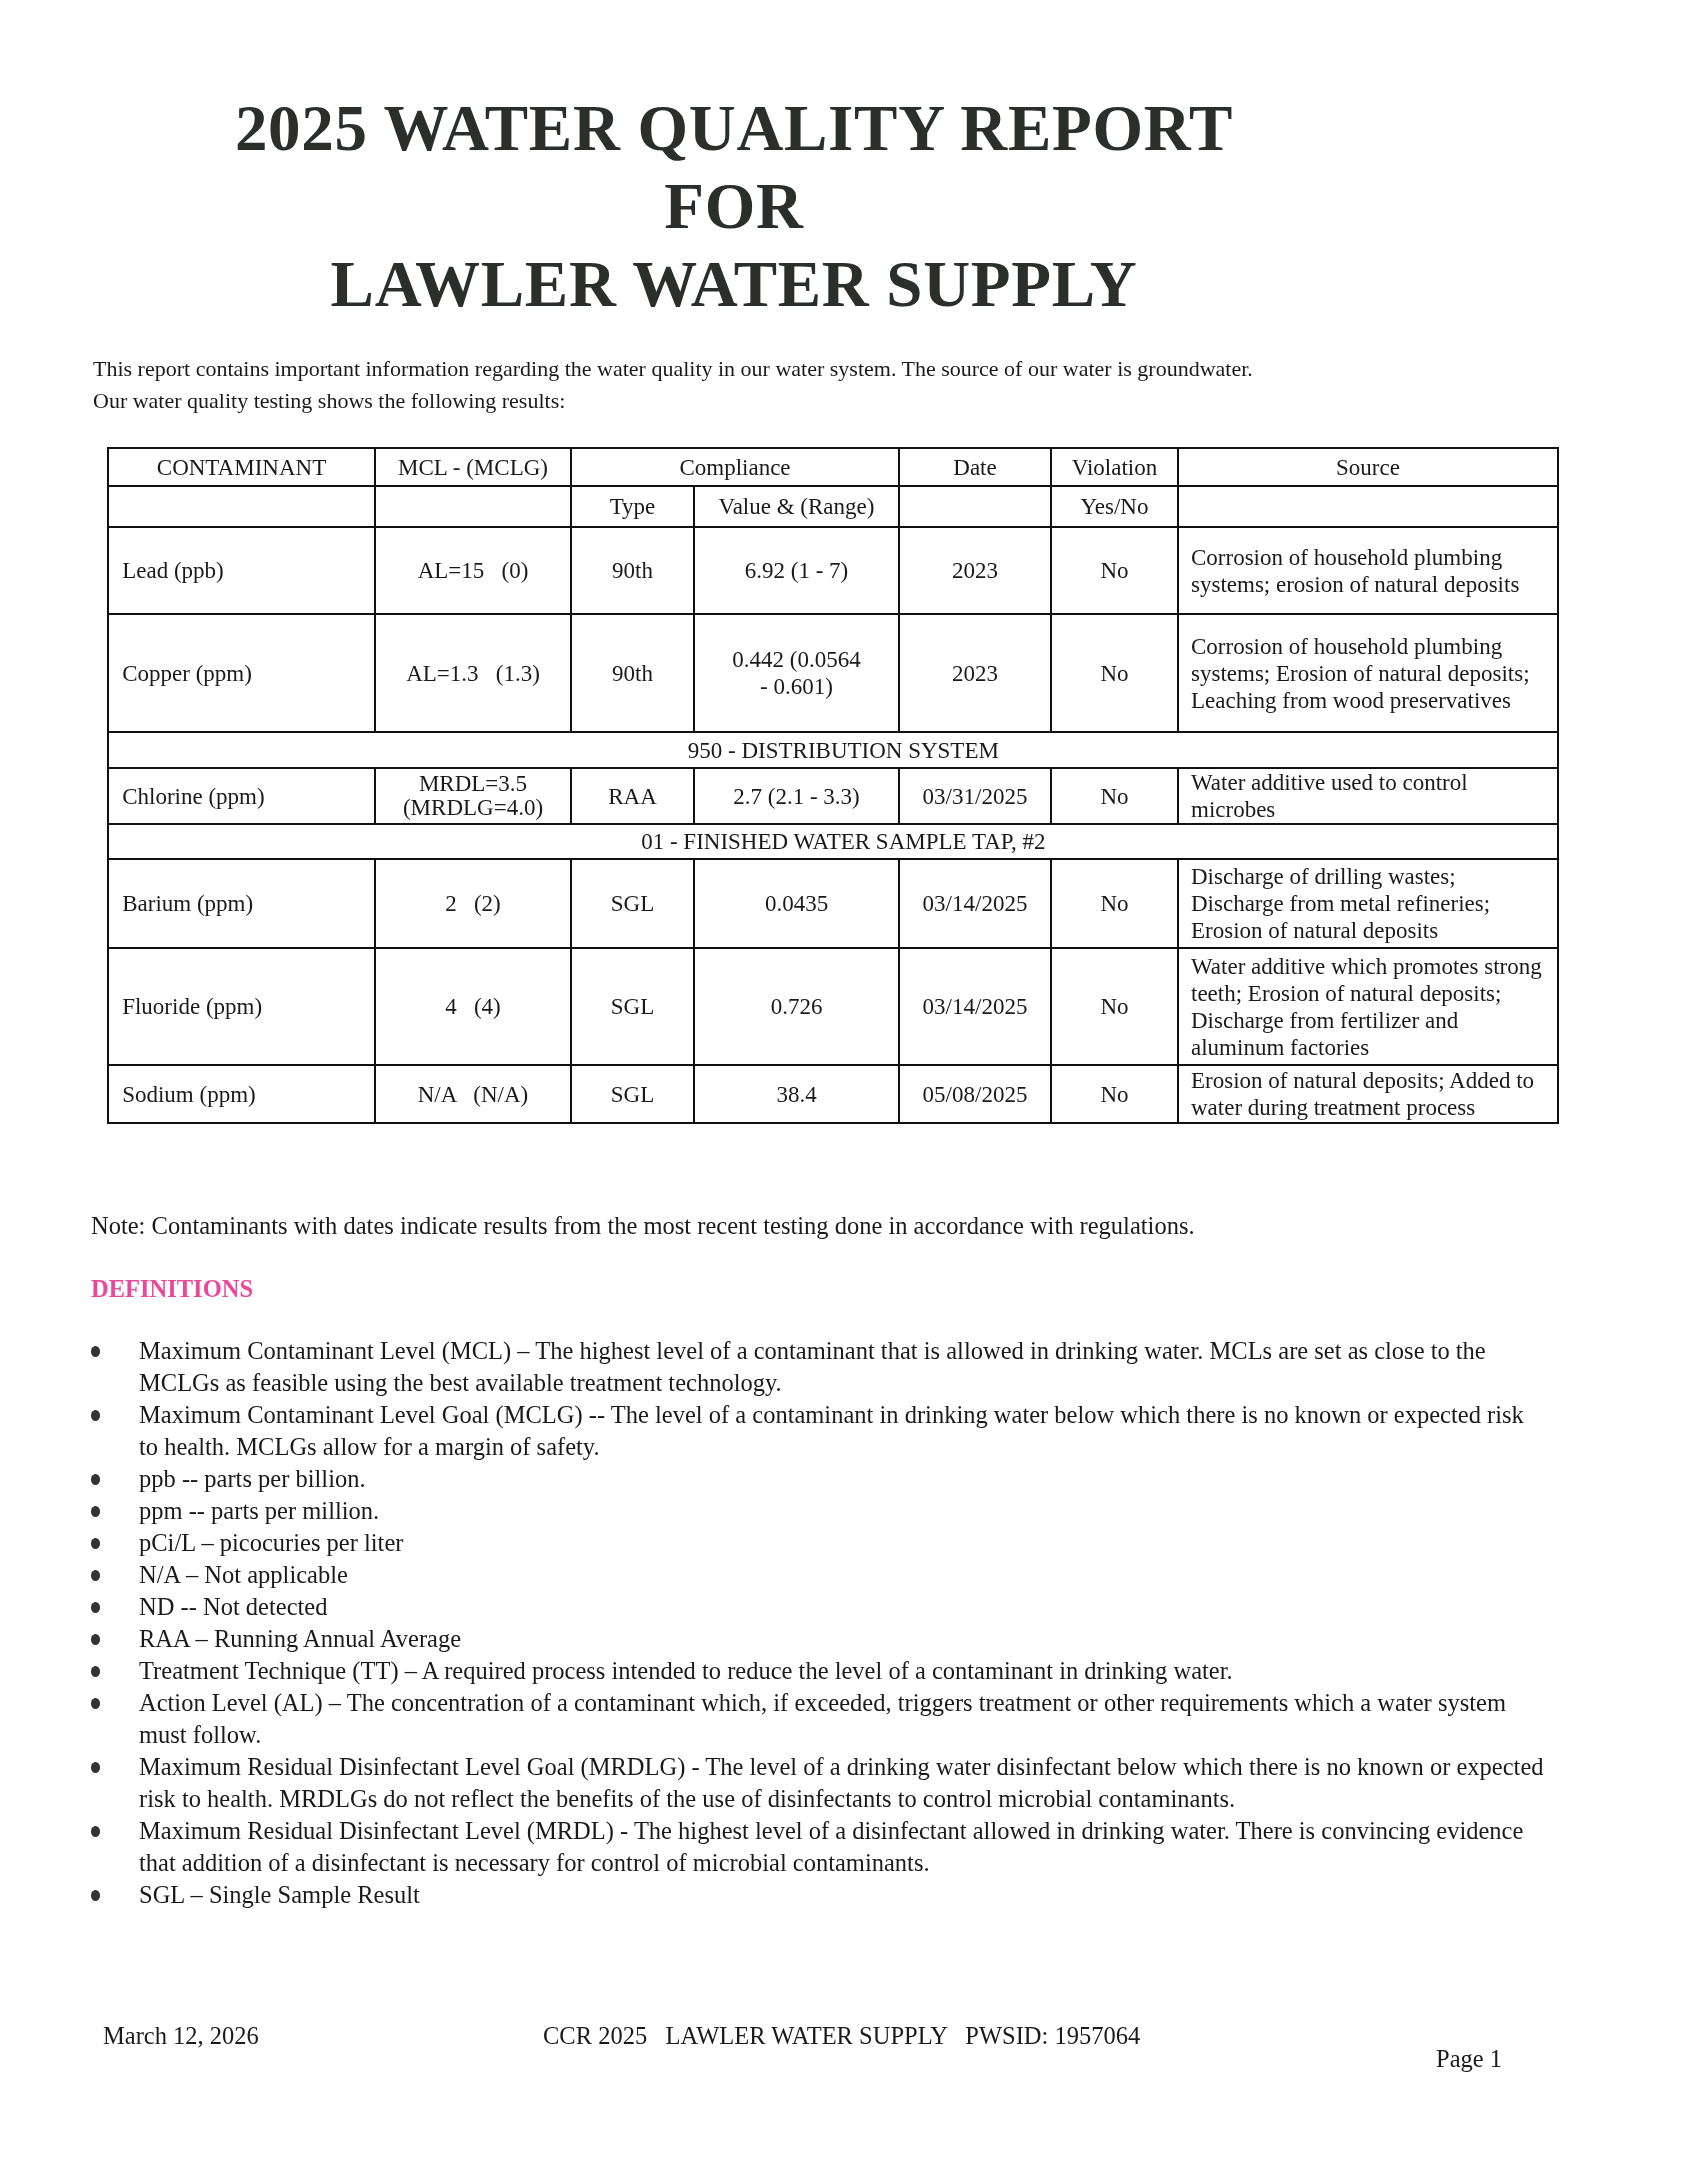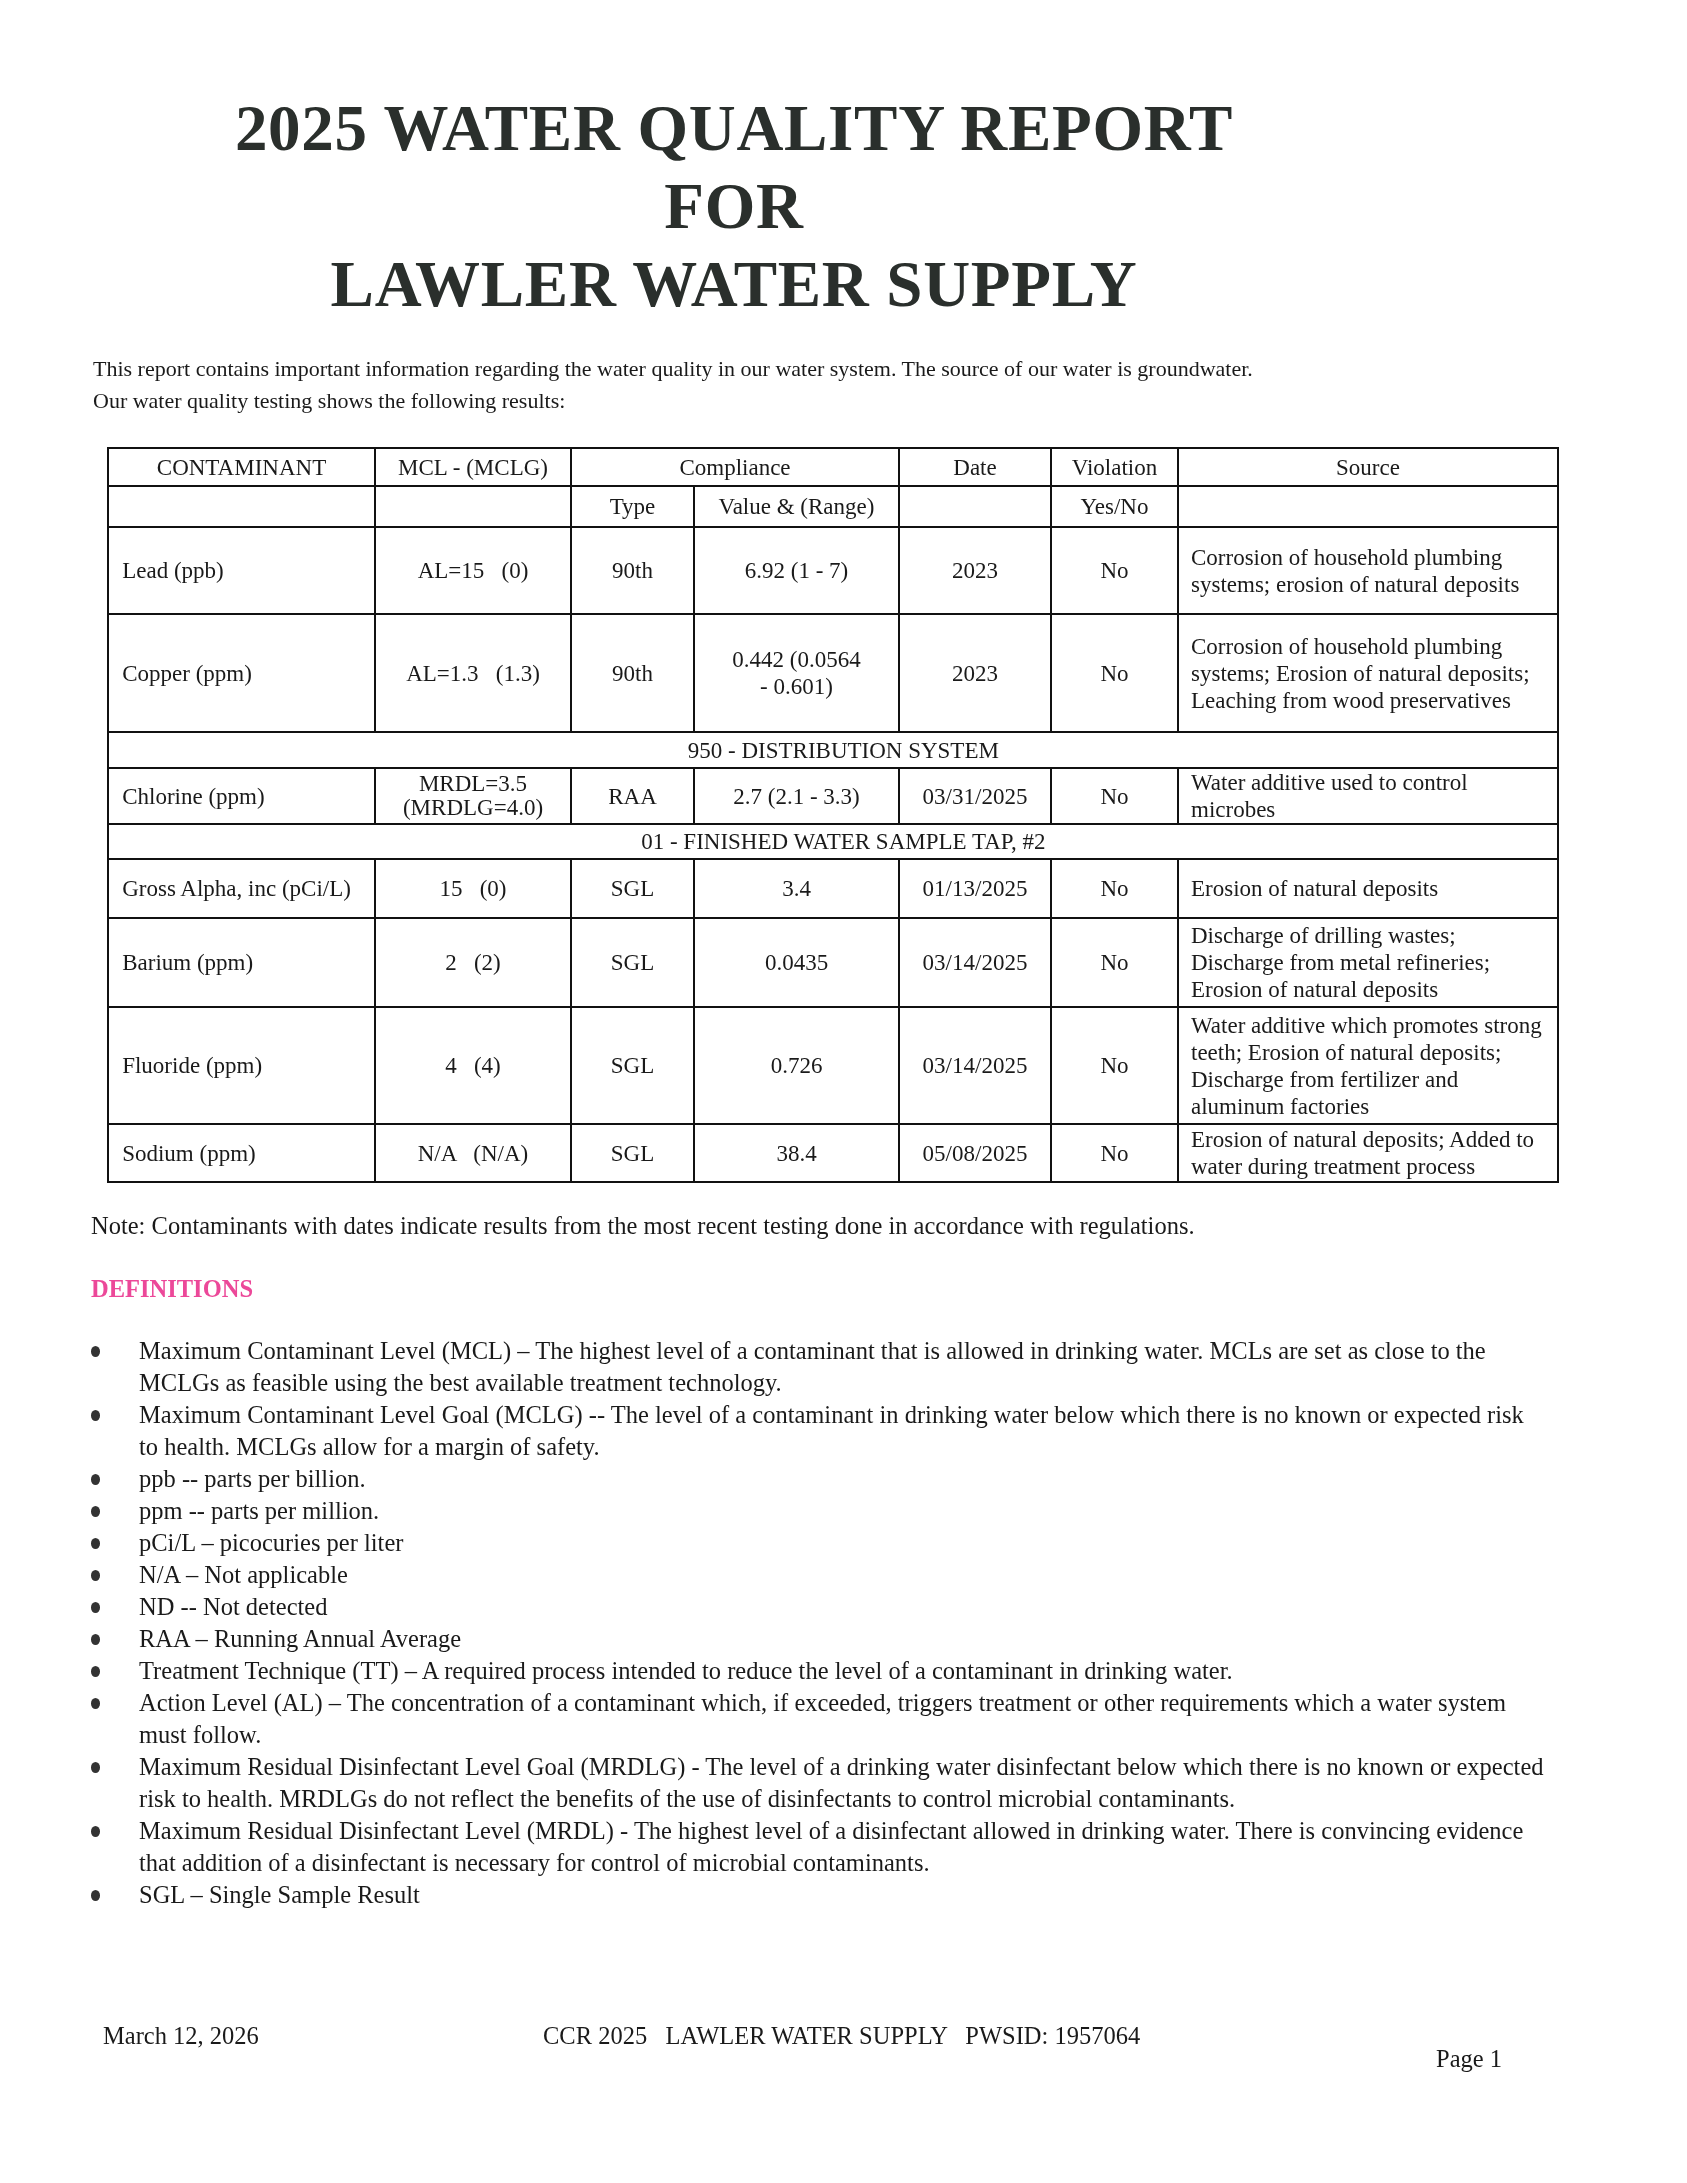--- a/index.html
+++ b/index.html
@@ -118,29 +118,20 @@
     </td>
     <td>RAA</td>
     <td>2.7 (2.1 - 3.3)</td>
     <td>03/31/2025</td>
     <td>No</td>
     <td class="src">Water additive used to control microbes</td>
   </tr>
   <tr style="height:35px">
     <td colspan="7" class="section">01 - FINISHED WATER SAMPLE TAP, #2</td>
   </tr>
-  <tr style="height:59px">
-    <td class="left" style="line-height:24px">Gross Alpha, inc (pCi/L)</td>
-    <td style="white-space:pre">15   (0)</td>
-    <td>SGL</td>
-    <td>3.4</td>
-    <td>01/13/2025</td>
-    <td>No</td>
-    <td class="src">Erosion of natural deposits</td>
-  </tr>
   <tr style="height:89px">
     <td class="left">Barium (ppm)</td>
     <td style="white-space:pre">2   (2)</td>
     <td>SGL</td>
     <td>0.0435</td>
     <td>03/14/2025</td>
     <td>No</td>
     <td class="src">Discharge of drilling wastes; Discharge from metal refineries; Erosion of natural deposits</td>
   </tr>
   <tr style="height:117px">

